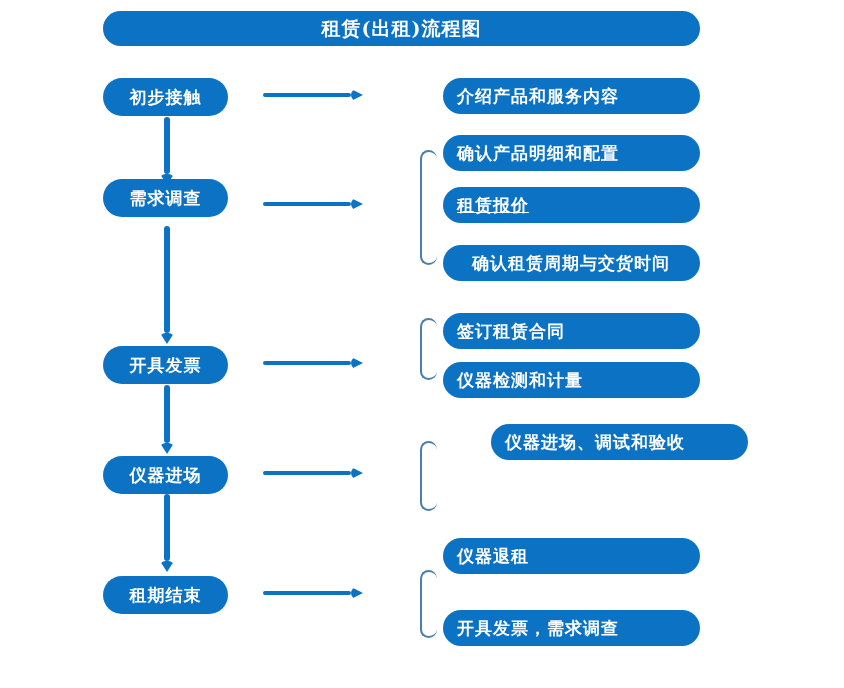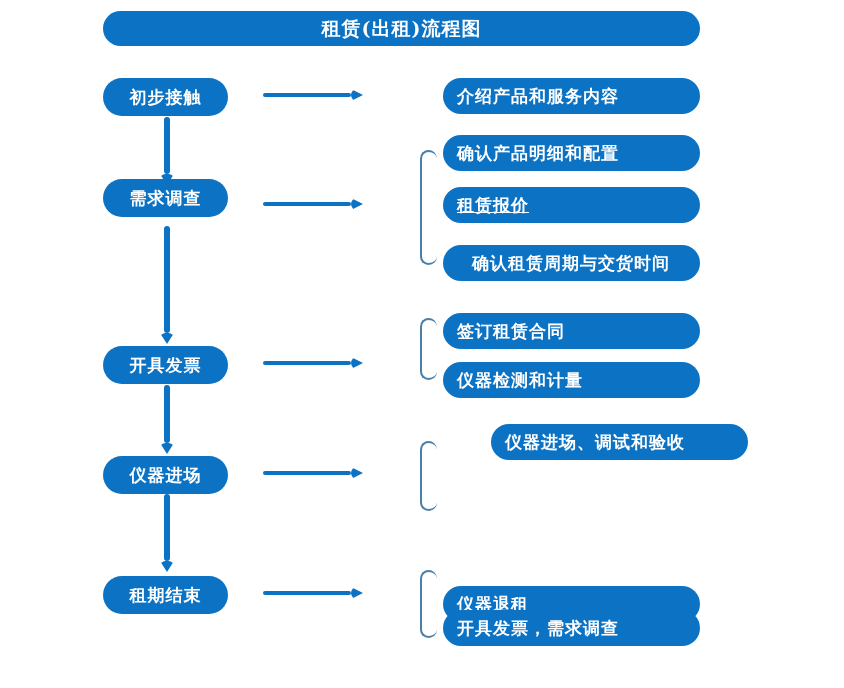--- a/index.html
+++ b/index.html
@@ -194,17 +194,17 @@
 
   <div class="node detail" style="top:245px;padding-left:29px;">确认租赁周期与交货时间</div>
 
   <div class="node detail" style="top:313px;">签订租赁合同</div>
 
   <div class="node detail" style="top:362px;font-family:Liberation Serif, serif;">仪器检测和计量</div>
 
   <div class="node detail" style="top:424px;margin-left:48px;">仪器进场、调试和验收</div>
 
 
-  <div class="node detail" style="top:538px;margin-top:48px;">仪器退租</div>
+  <div class="node detail" style="top:538px;">仪器退租</div>
 
   <div class="node detail" style="top:610px;">开具发票，需求调查</div>
 
 </div>
 
 </body></html>

